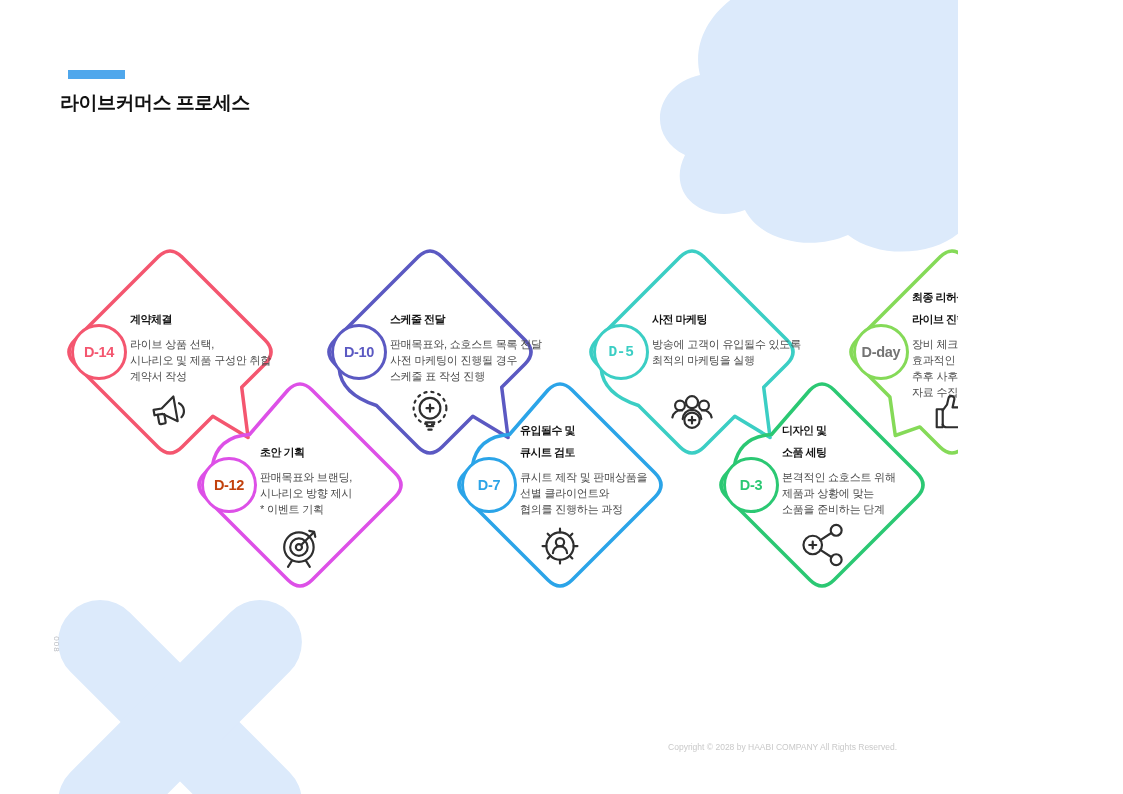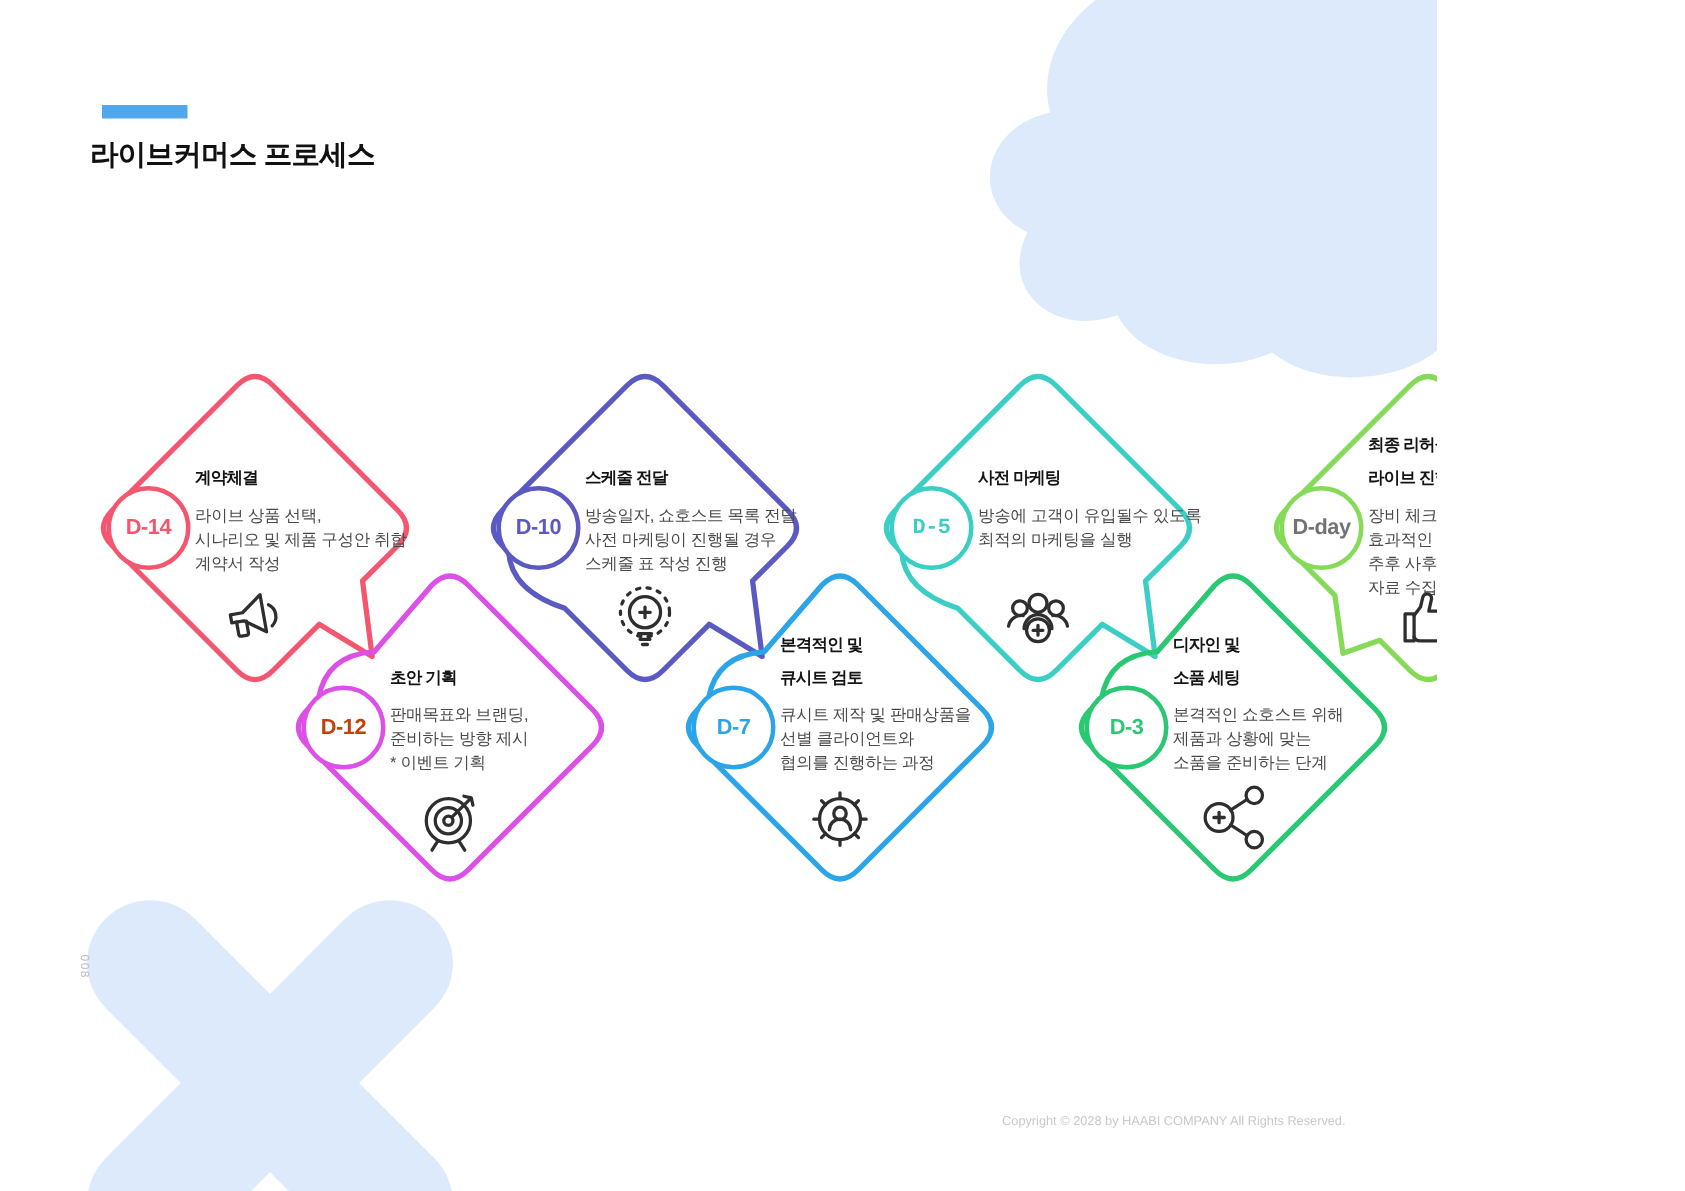--- a/index.html
+++ b/index.html
@@ -73,52 +73,52 @@
         <path d="M31.5 15.5 a8 8 0 0 1 0 13"></path>
       </g>
         </svg>
     </div>
   </div>
 
   <div class="step" style="left:300px;top:485px">
     <div class="badge" style="border-color: rgb(221, 80, 231); color: #c2410c;">D-12</div>
     <div class="title">초안 기획</div>
     <div class="desc">판매목표와 브랜딩,
-준비하는 방향 제시
+시나리오 방향 제시
 * 이벤트 기획</div>
     <div class="icon">
       <svg viewBox="0 0 44 44">
         <circle cx="21" cy="24" r="13.5"></circle>
           <circle cx="21" cy="24" r="8"></circle>
           <circle cx="21" cy="24" r="2.8"></circle>
         <path d="M23.5 21.5 L35 10 M30.5 9 L35 10 L36 14.5"></path>
         <path d="M14.5 36.5 L11 42 M27.5 36.5 L31 42"></path>
       </svg>
     </div>
   </div>
 
   <div class="step" style="left:430px;top:352px">
     <div class="badge" style="border-color: rgb(91, 89, 194); color: rgb(91, 89, 194);">D-10</div>
     <div class="title">스케줄 전달</div>
-    <div class="desc">방송일자, 쇼호스트 목록 전달
+    <div class="desc">판매목표와, 쇼호스트 목록 전달
 사전 마케팅이 진행될 경우
 스케줄 표 작성 진행</div>
     <div class="icon">
       <svg viewBox="0 0 44 44">
         <circle cx="22" cy="18.5" r="15" stroke-dasharray="2 4.5"></circle>
         <circle cx="22" cy="18.5" r="9.5"></circle>
         <path d="M18.8 18.5 h6.4 M22 15.3 v6.4"></path>
         <path d="M18 31.5 h8 M19 35 h6 M20.5 38.2 h3"></path>
       </svg>
     </div>
   </div>
 
   <div class="step two" style="left:560px;top:485px">
     <div class="badge" style="border-color: rgb(43, 164, 232); color: rgb(43, 164, 232);">D-7</div>
-    <div class="title">본격적인 및
+    <div class="title">유입될수 및
 큐시트 검토</div>
     <div class="desc">큐시트 제작 및 판매상품을
 선별 클라이언트와
 협의를 진행하는 과정</div>
     <div class="icon">
       <svg viewBox="0 0 44 44">
         <circle cx="22" cy="23" r="12.5"></circle>
         <path d="M34.5 23 H38 M30.8 31.8 L33.3 34.3 M22 35.5 V39 M13.2 31.8 L10.7 34.3
                  M9.5 23 H6 M13.2 14.2 L10.7 11.7 M22 10.5 V7 M30.8 14.2 L33.3 11.7"></path>
         <circle cx="22" cy="19.5" r="3.8"></circle>

